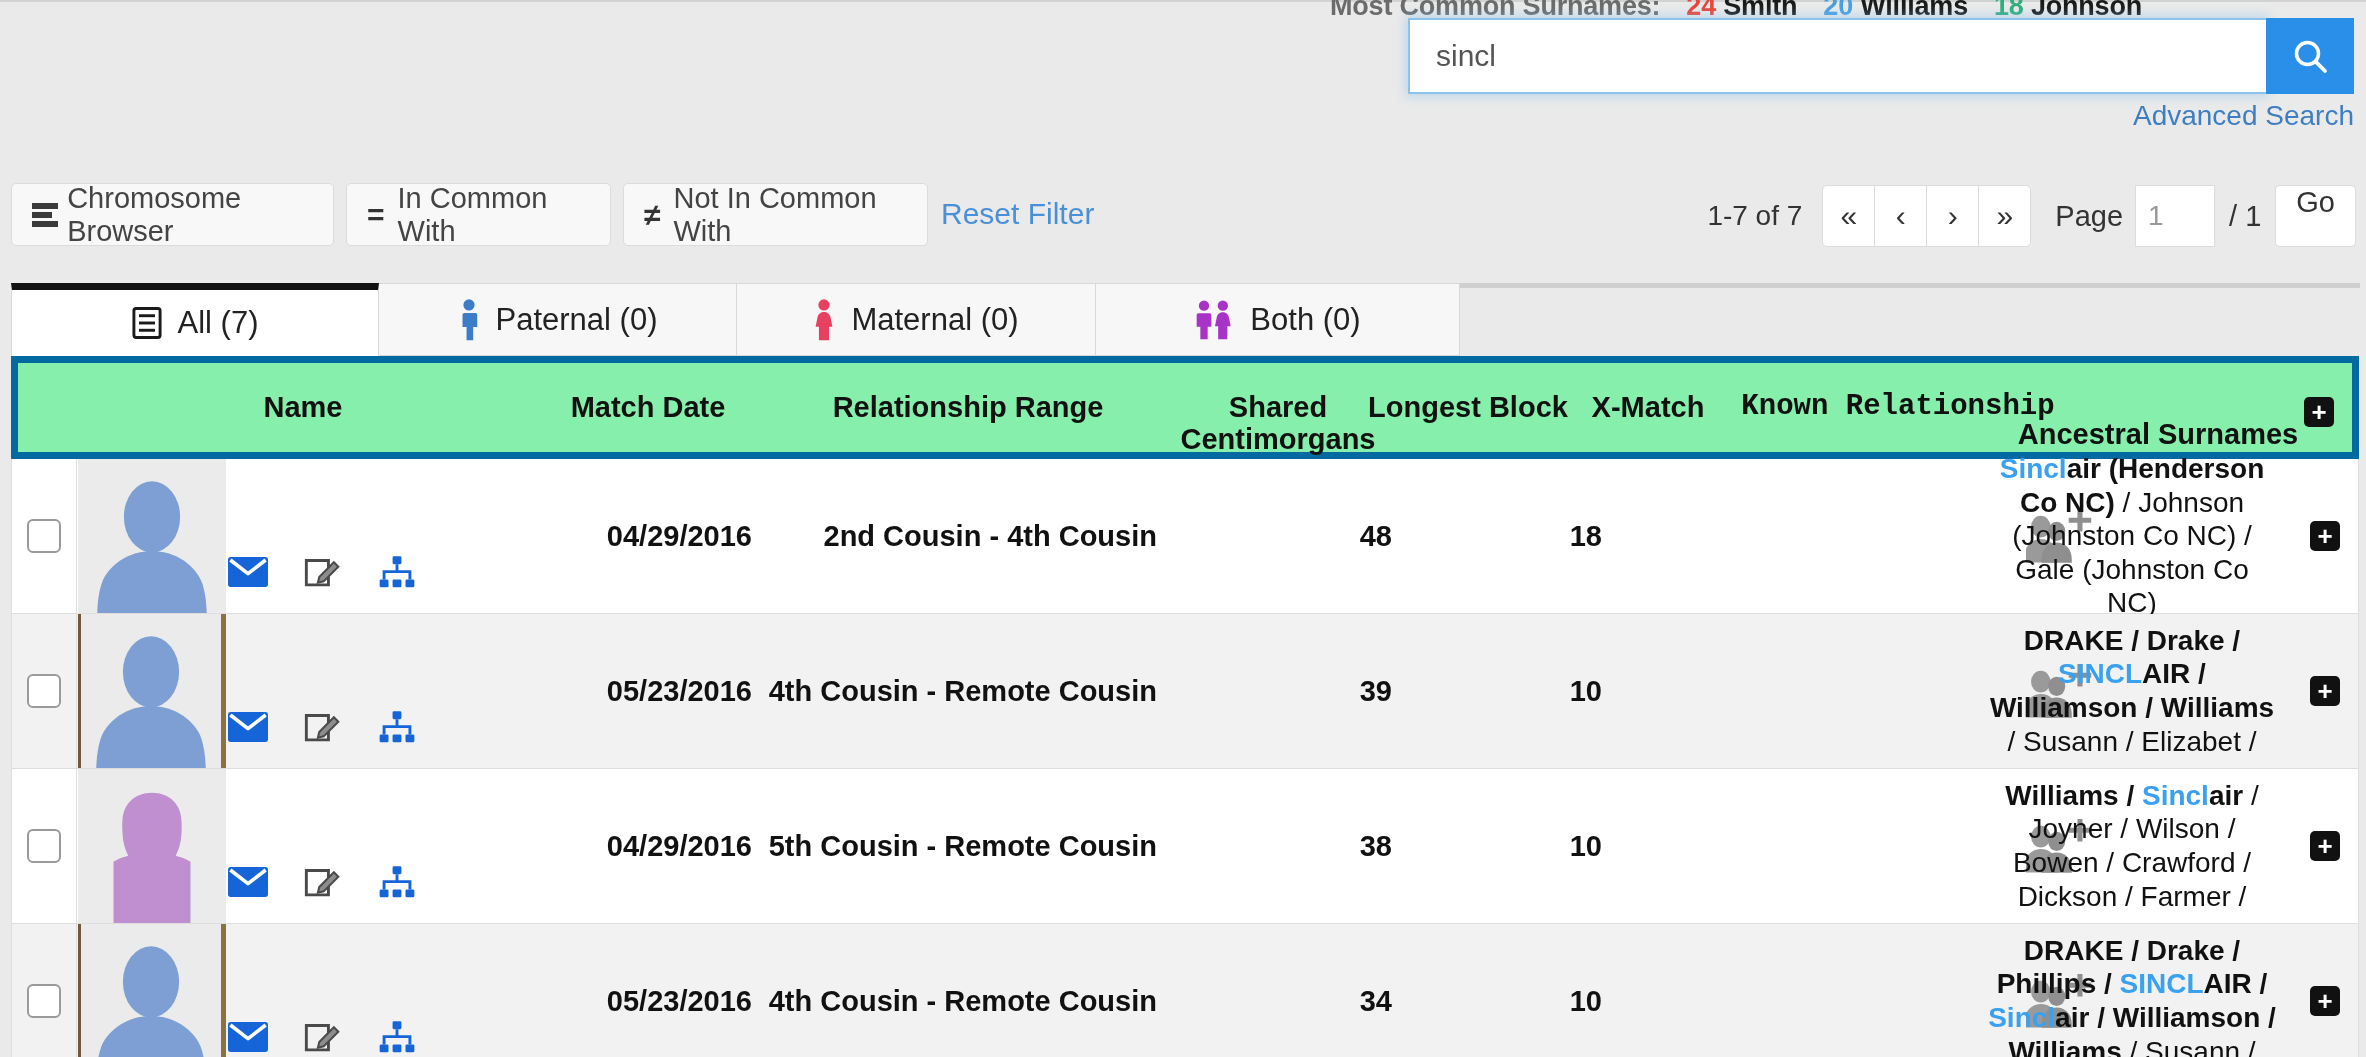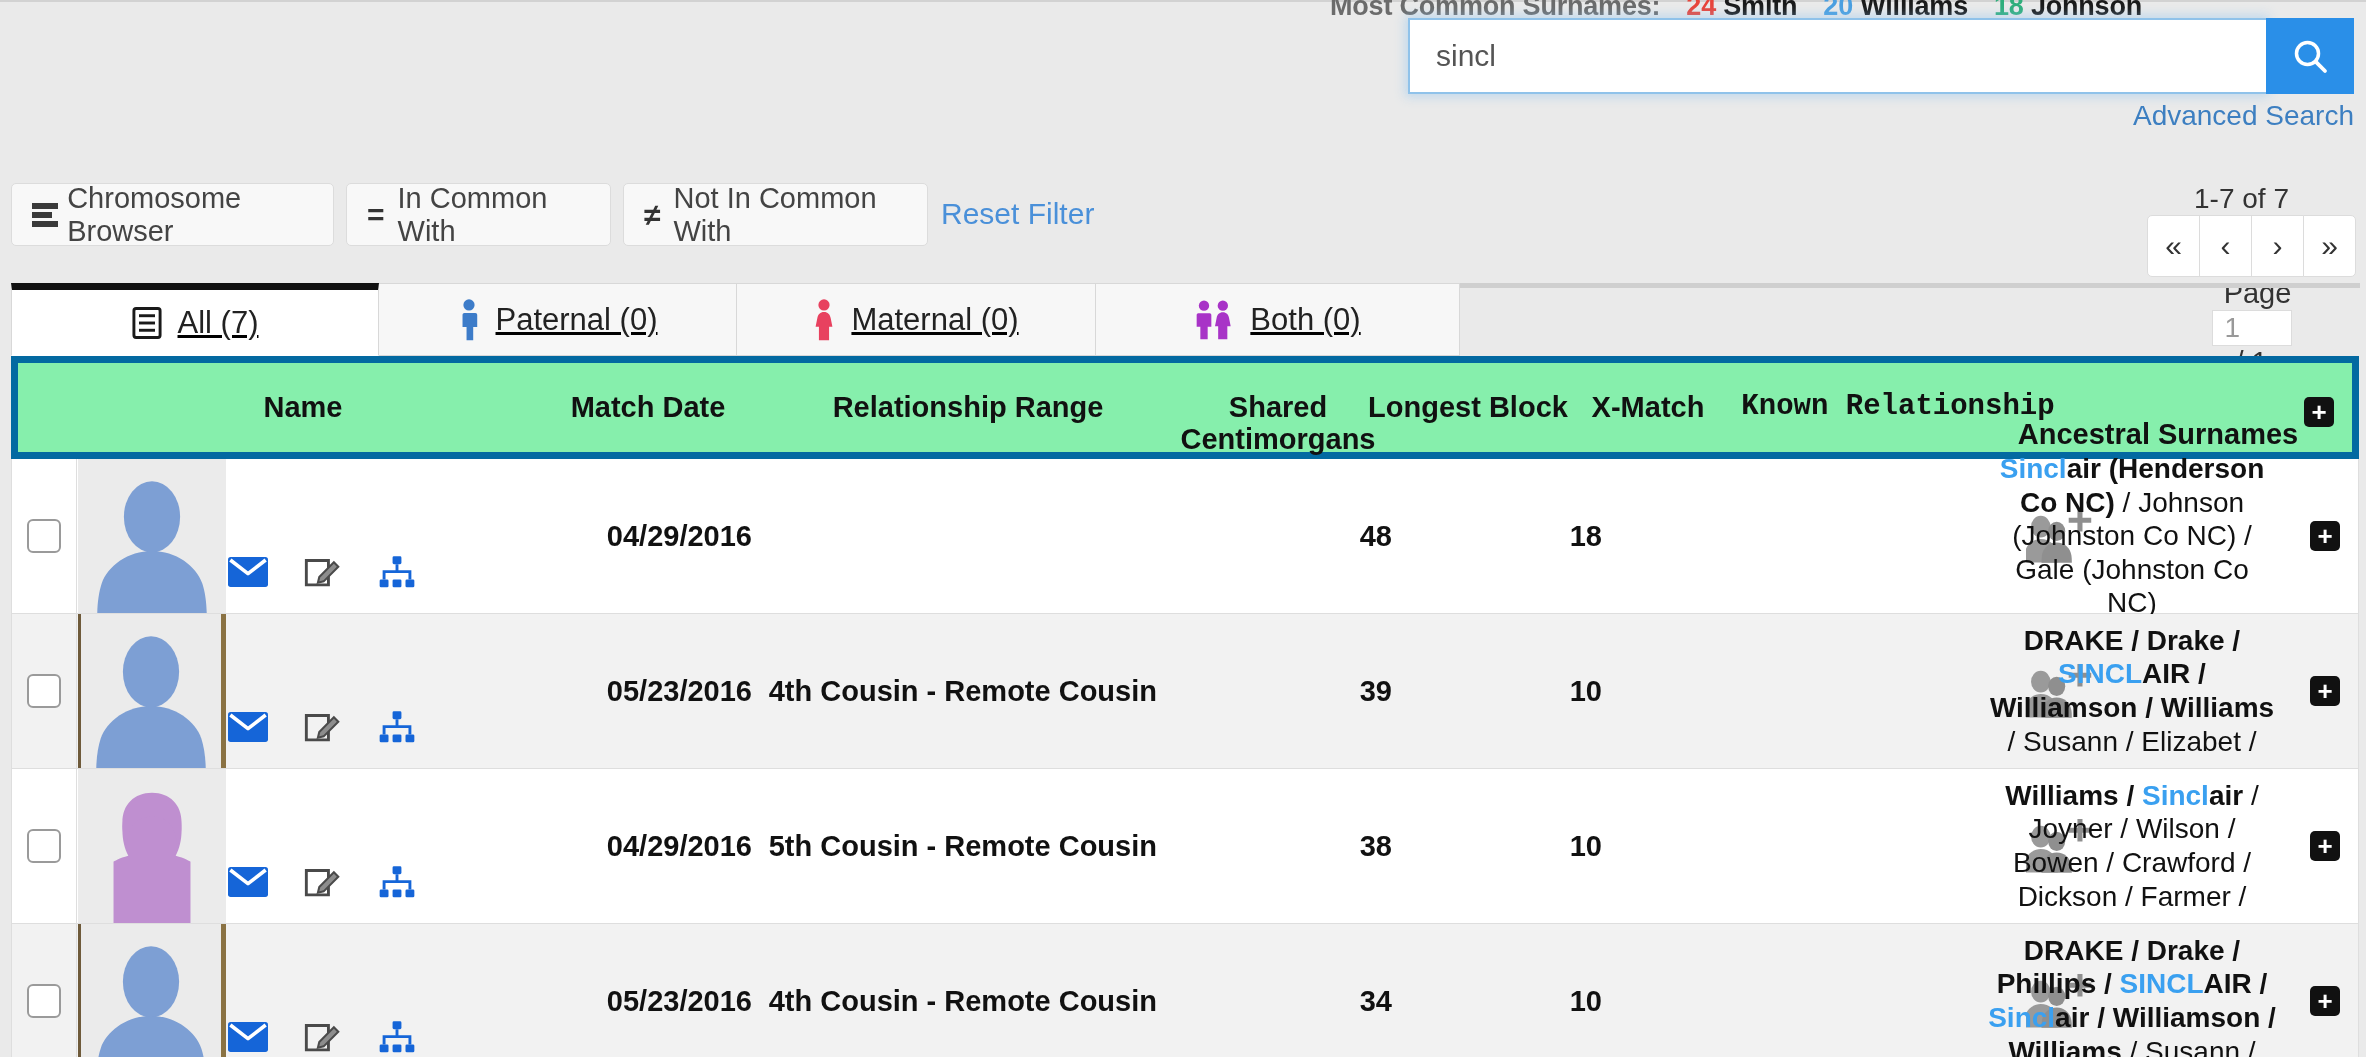--- a/index.html
+++ b/index.html
@@ -82,21 +82,21 @@
     position:absolute; left:941px; top:14px; font-size:30px; color:#4a90d9; cursor:pointer;
   }
   .icon-chrom { display:inline-block; width:26px; height:24px; position:relative; }
   .icon-chrom i { position:absolute; left:0; background:#3a3a3a; display:block; }
   .icon-chrom i:nth-child(1){ top:0; width:26px; height:6px; }
   .icon-chrom i:nth-child(2){ top:9px; width:20px; height:6px; }
   .icon-chrom i:nth-child(3){ top:18px; width:26px; height:6px; }
   .glyph-eq { font-size:30px; font-weight:bold; color:#333; }
 
   
-  .pager { position:absolute; right:10px; top:183px; height:66px; display:flex; align-items:center;flex-direction:column; }
+  .pager { position:absolute; right:10px; top:183px; height:66px; display:flex; align-items:center; }
   .pager-count { font-size:28px; color:#333; margin-right:20px; white-space:nowrap; }
   .pager-group { display:flex; }
   .pgbtn {
     width:53px; height:62px; background:#fff; border:1px solid #dcdcdc;
     display:flex; align-items:center; justify-content:center;
     font-size:30px; color:#333; cursor:pointer; margin-left:-1px;
   }
   .pgbtn:first-child { border-radius:5px 0 0 5px; margin-left:0; }
   .pgbtn:last-child { border-radius:0 5px 5px 0; }
   .pg-label { font-size:29px; color:#333; margin:0 12px 0 24px; }
@@ -105,21 +105,21 @@
     font-size:28px; color:#999; padding-left:12px; outline:none;
     font-family:"Liberation Sans", sans-serif;
   }
   .pg-total { font-size:29px; color:#333; margin:0 14px; white-space:nowrap; }
   .pg-go {
     height:62px; padding:0 20px; background:#fff; border:1px solid #dcdcdc; border-radius:5px;
     font-size:29px; color:#333; cursor:pointer;
   }
 
   
-  .tabs { position:absolute; left:11px; top:283px; width:1449px; height:73px; display:flex;text-decoration:underline; }
+  .tabs { position:absolute; left:11px; top:283px; width:1449px; height:73px; display:flex; }
   .tab {
     flex:0 0 auto; height:73px; background:#f7f7f7; border:1px solid #d8d8d8;
     border-left:none; display:flex; align-items:center; justify-content:center; gap:16px;
     font-size:31px; color:#222; cursor:pointer; padding:0 36px;
   }
   .tab:first-child { border-left:1px solid #d8d8d8; }
   .tab.active { background:#fff; border-top:7px solid #111; border-bottom:1px solid #fff; }
   #tab-all { width:368px; }
   #tab-paternal { width:358px; }
   #tab-maternal { width:359px; }
@@ -317,20 +317,21 @@
               </svg></span>
             <span class="act"><svg width="38" height="34" viewBox="0 0 22 20">
                 <rect x="8.4" y="0.8" width="5.2" height="4.6" rx="0.8" fill="#1565d8"></rect>
                 <rect x="0.8" y="14.4" width="5.2" height="4.6" rx="0.8" fill="#1565d8"></rect>
                 <rect x="8.4" y="14.4" width="5.2" height="4.6" rx="0.8" fill="#1565d8"></rect>
                 <rect x="16" y="14.4" width="5.2" height="4.6" rx="0.8" fill="#1565d8"></rect>
                 <path d="M11 5.4v4.4M3.4 14.4v-4.6h15.2v4.6" fill="none" stroke="#1565d8" stroke-width="1.7"></path>
               </svg></span>
           </div>
           <div class="cell" id="c-date">04/29/2016</div>
+          <div class="cell" id="c-rel">2nd Cousin - 4th Cousin</div>
           <div class="cell" id="c-cm">48</div>
           <div class="cell" id="c-lb">18</div>
           <div class="cell" id="c-xm"></div>
           <div class="cell" id="c-kr">
             <svg width="66" height="56" viewBox="0 0 34 28">
               <ellipse cx="7.6" cy="9.2" rx="5" ry="5.6" fill="#9a9a9a"></ellipse>
               <path d="M7.6 15.6c4.6 0 8 3.2 8.6 7.6.2 1.6.2 3.2.2 4.4H-1c0-1.2 0-2.8.2-4.4.6-4.4 4-7.6 8.4-7.6z" fill="#9a9a9a"></path>
               <ellipse cx="15.8" cy="11.6" rx="4.4" ry="5" fill="#8f8f8f"></ellipse>
               <path d="M15.8 17.4c4 0 7 2.8 7.6 6.6.2 1.4.2 2.8.2 3.8H8c0-1 0-2.4.2-3.8.6-3.8 3.6-6.6 7.6-6.6z" fill="#8f8f8f"></path>
               <path d="M27.8 1.4v9M23.3 5.9h9" stroke="#8f8f8f" stroke-width="2.6" stroke-linecap="square"></path>

